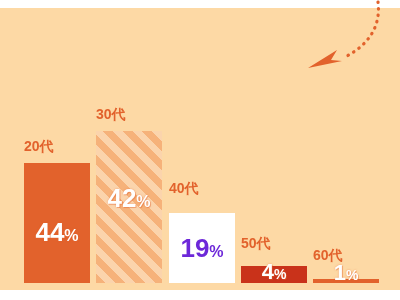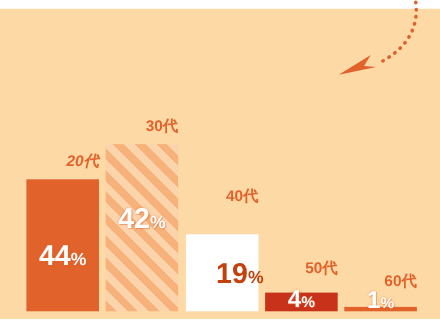--- a/index.html
+++ b/index.html
@@ -30,21 +30,21 @@
   }
   .bar-group.g0{left:24px;}
   .bar-group.g1{left:96px;}
   .bar-group.g2{left:169px;}
   .bar-group.g3{left:241px;}
   .bar-group.g4{left:313px;}
 
   .age-label{
     position:absolute;
     left:0;width:66px;
-    text-align:right;
+    text-align:left;
     font-size:14px;
     font-weight:bold;
     color:#e2622c;
     letter-spacing:0px;
     white-space:nowrap;
     margin-top:24px;
   }
 
   .bar{
     position:absolute;
@@ -75,32 +75,32 @@
   }
   .pct .num{font-size:26px;}
   .pct .sym{font-size:16px;}
 
   .pct-white{
     color:#ffffff;
     text-shadow:
       0 0 2px rgba(226,98,44,.55),
       1px 1px 0 rgba(226,98,44,.35);
   }
-  .pct-amber{color:#c2410c;text-shadow:none;padding-left:16px;}
+  .pct-amber{color:#6d28d9;text-shadow:none;}
 
   
-  #label-0{bottom:127px;font-style:italic;}
+  #label-0{bottom:127px;}
   #bar-0{height:120px;}
   #pct-0{bottom:38px;}
 
   #label-1{bottom:159px;}
   #bar-1{height:152px;}
   #pct-1{bottom:72px;}
 
-  #label-2{bottom:95px;}
+  #label-2{bottom:85px;}
   #bar-2{height:70px;}
   #pct-2{bottom:22px;}
 
   #label-3{bottom:30px;}
   #bar-3{height:17px;}
   #pct-3{bottom:0px;}
   #pct-3 .num{font-size:22px;}
   #pct-3 .sym{font-size:14px;}
 
   #label-4{bottom:18px;}

